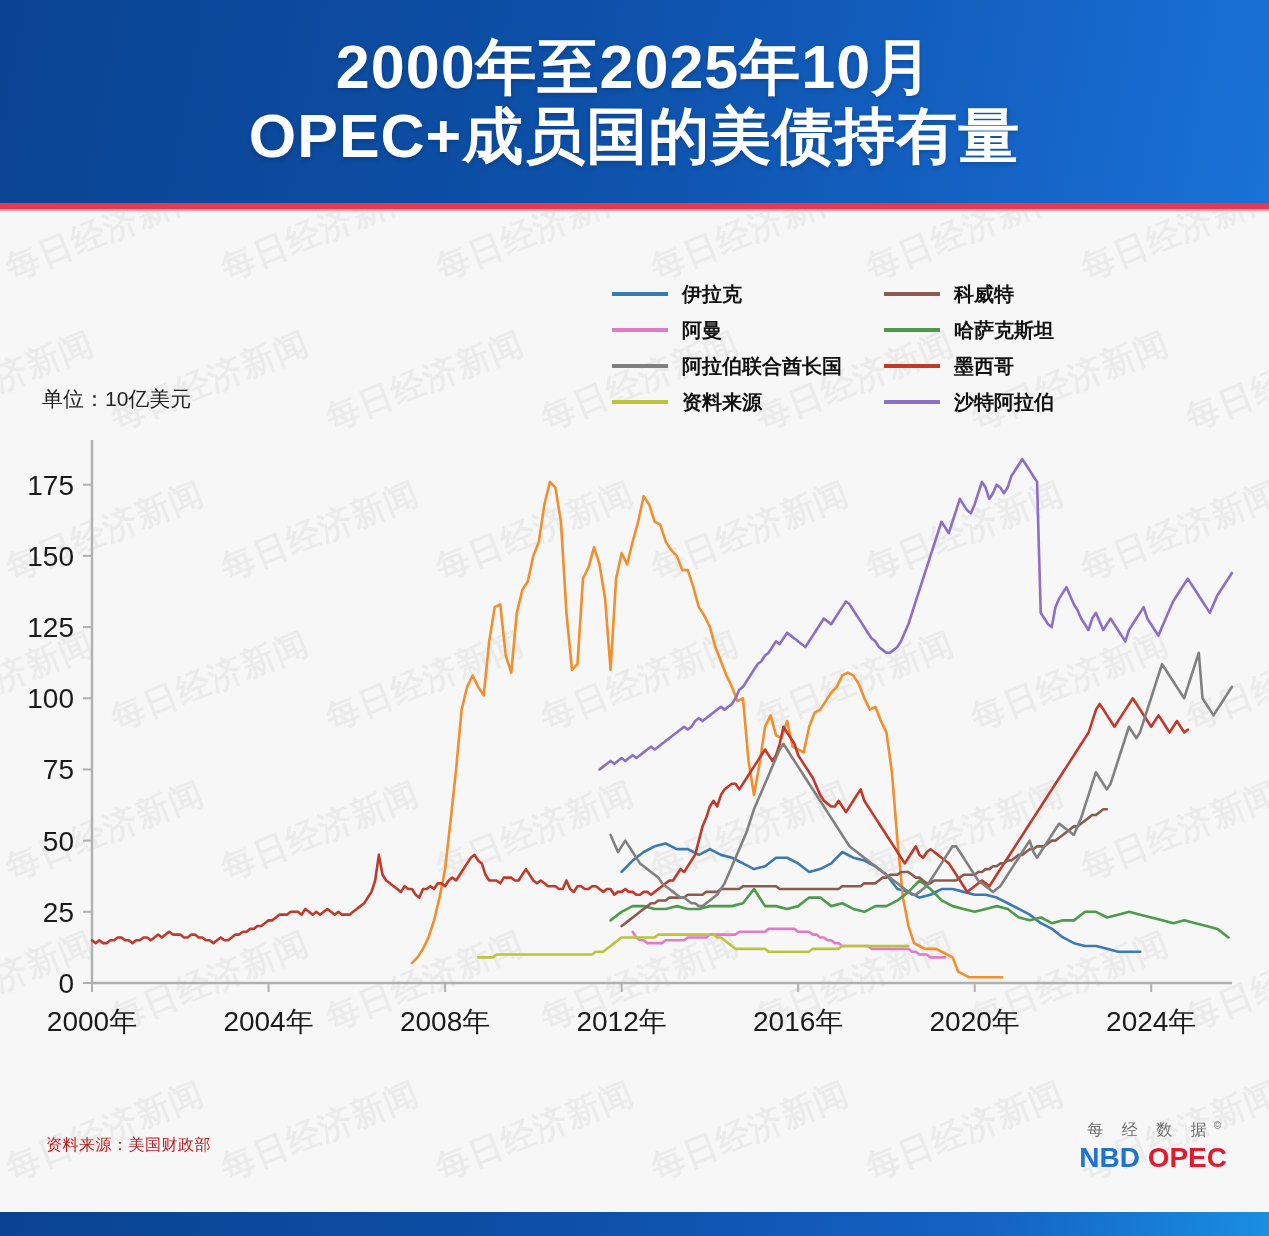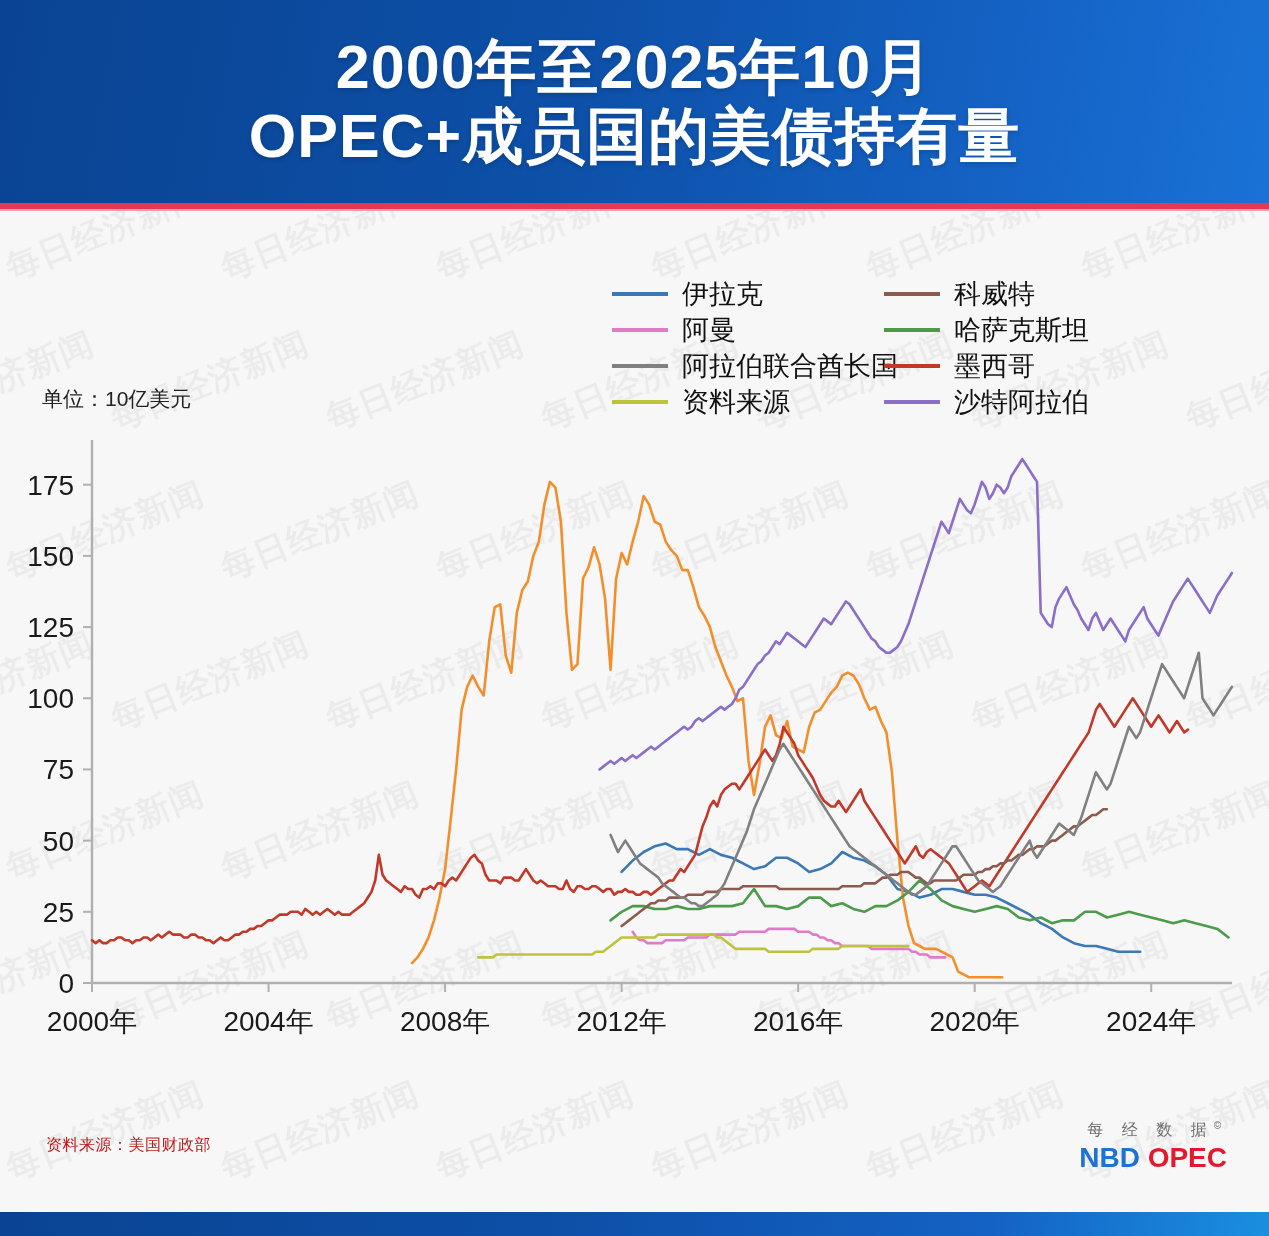--- a/index.html
+++ b/index.html
@@ -73,21 +73,21 @@
   .legend{
     position:absolute;left:612px;top:276px;z-index:4;
     display:grid;grid-template-columns:272px 300px;
     column-gap:0px;row-gap:0px;
   }
   .legend-item{display:flex;align-items:center;height:36px;}
   .legend-swatch{
     width:56px;height:0;border-top-width:4px;border-top-style:solid;
     margin-right:14px;flex:0 0 56px;
   }
-  .legend-label{font-size:27px;color:#111;white-space:nowrap;}
+  .legend-label{font-size:20px;color:#111;white-space:nowrap;font-weight:bold;}
 
   
   .unit-label{
     position:absolute;left:42px;top:385px;z-index:4;
     font-size:21px;color:#222;
   }
   .plot-wrap{position:absolute;left:0;top:0;width:1269px;height:1236px;z-index:3;}
   svg.chart{position:absolute;left:0;top:0;}
   .ytick-text{font-size:28px;fill:#1a1a1a;
     font-family:"Liberation Sans","DejaVu Sans",sans-serif;}

